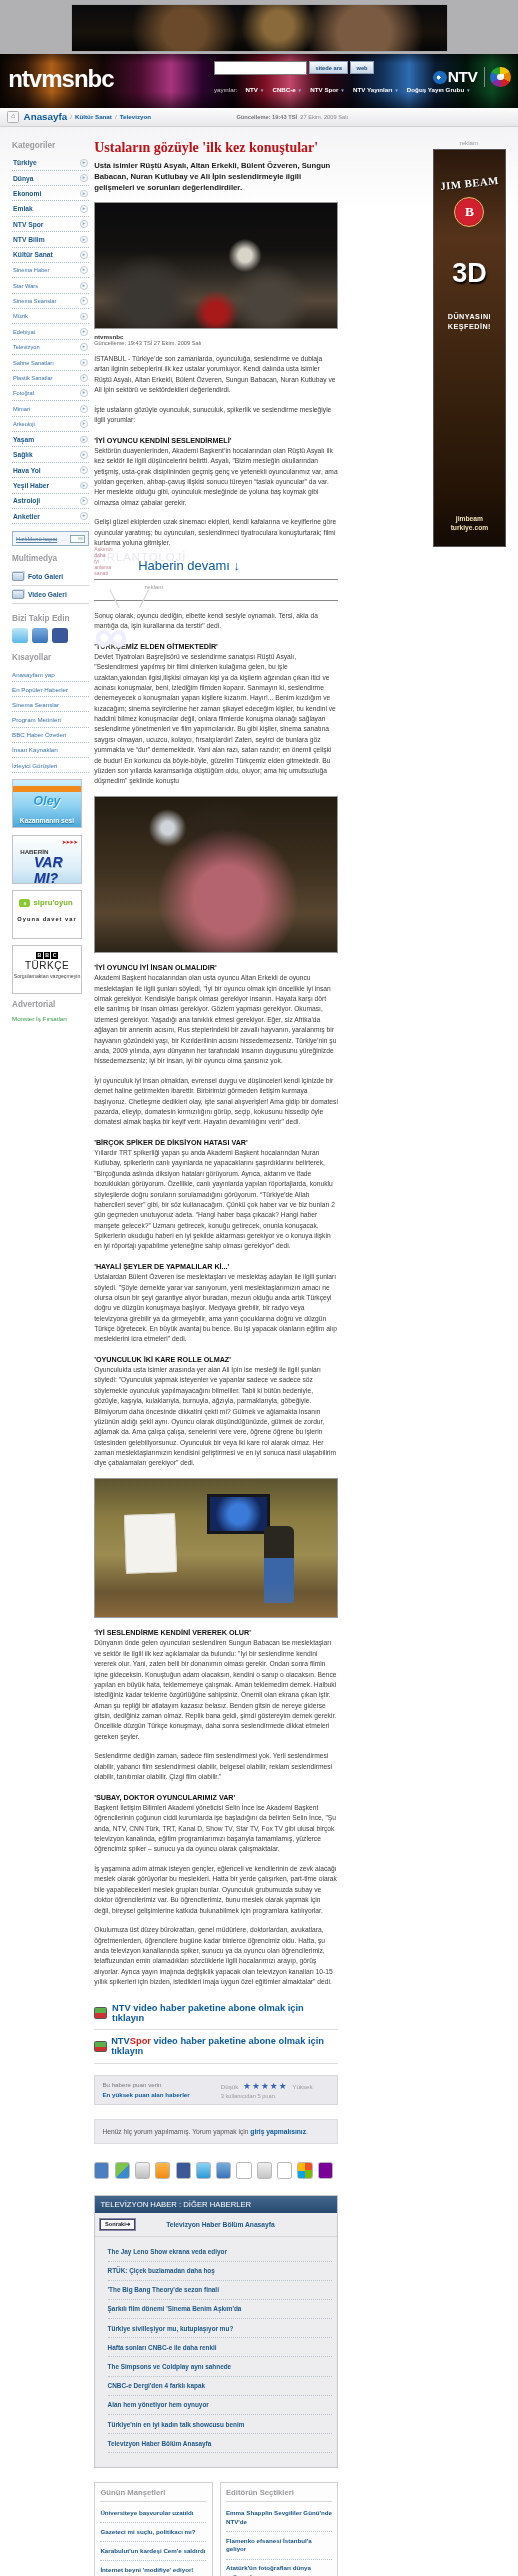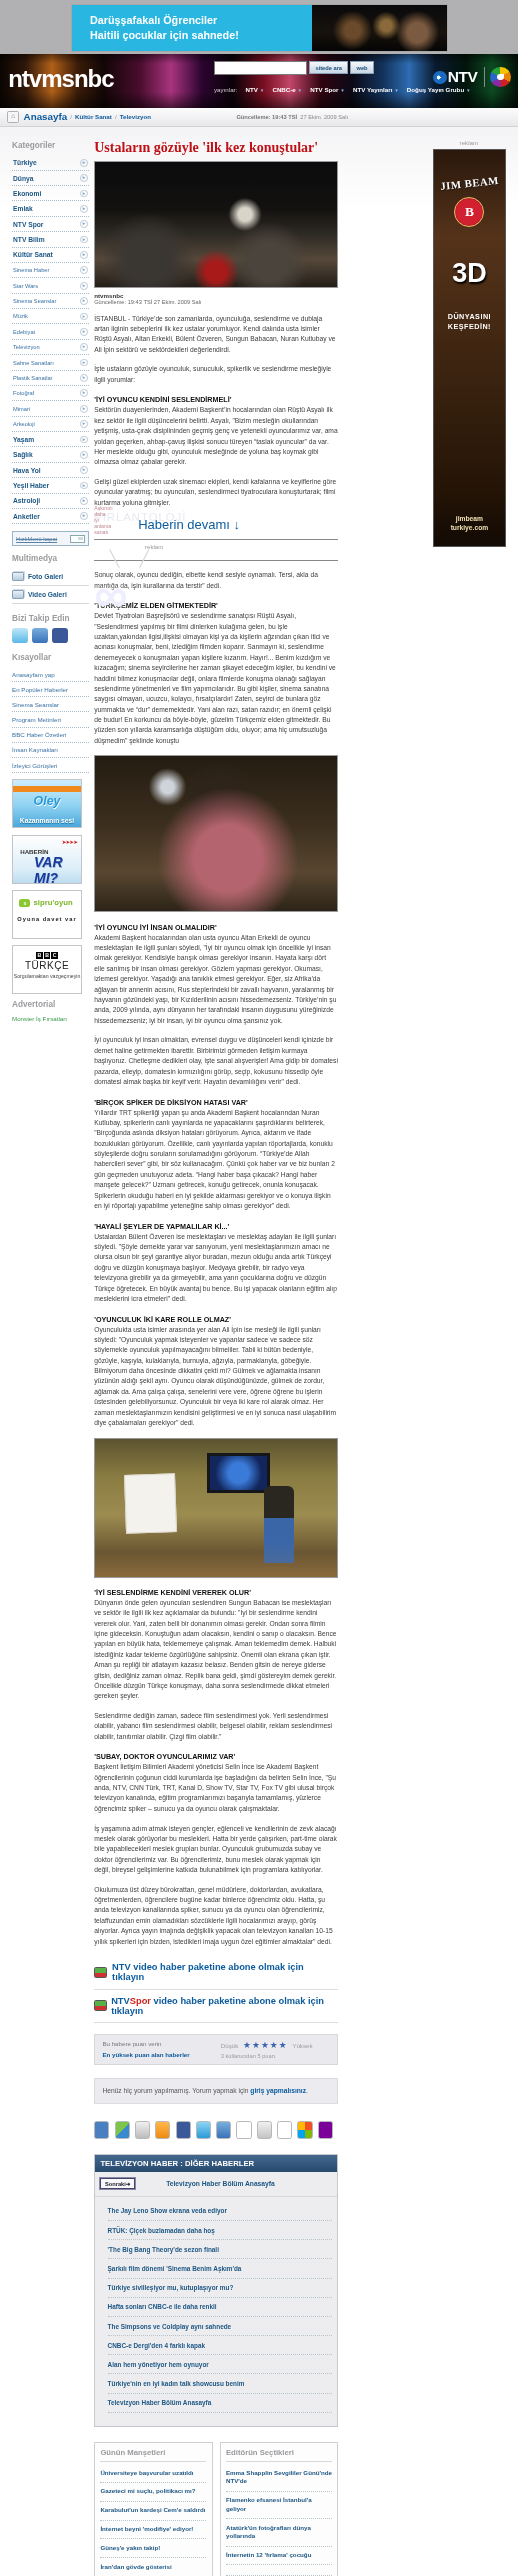--- a/index.html
+++ b/index.html
@@ -122,21 +122,21 @@
   .ratebox .l a{color:#0b5a9e;font-weight:bold;}
   .ratebox .r{margin-left:31px;color:#9a9aa0;}
   .stars{color:#3a62b0;font-size:8.8px;letter-spacing:1px;margin:0 3.1px;}
   .score{color:#9a9aa0;margin-top:2.1px;font-size:5.7px;}
   .commentbox{margin-top:13.4px;background:#ececf0;border:0.5px solid #dcdce0;padding:8.2px 7.2px;font-size:6.7px;color:#55555a;}
   .commentbox a{color:#0b5a9e;font-weight:bold;}
   .sharerow{display:flex;margin:17.5px 0 15.5px;}
   .share-icon{width:15.5px;height:15.5px;border-radius:2.6px;border:0.5px solid #b8b8bc;margin-right:5.2px;color:#fff;font-weight:bold;text-align:center;line-height:15px;font-size:6.7px;overflow:hidden;}
   
   .newsbox{border:0.5px solid #c8c8cc;background:#ededef;}
-  .newshead{background:linear-gradient(180deg,#44688e,#27496e);color:#fff;font-weight:bold;font-size:7.7px;padding:4.1px 5.2px;}
+  .newshead{background:linear-gradient(180deg,#44688e,#27496e);color:#fff;font-weight:normal;font-size:7.7px;padding:4.1px 5.2px;}
   .newsnav{display:flex;align-items:center;padding:6.2px 5.2px;border-bottom:0.5px solid #d8d8da;}
   .nextbtn{border:0.5px solid #446;outline:0.5px solid #88a;background:#f8f8fa;font-size:5.7px;font-weight:bold;color:#223;padding:1.5px 3.6px;}
   .sectionhome{margin-left:31px;color:#1c5684;font-weight:bold;font-size:6.7px;}
   .newslist{padding:5.2px 5.2px 13.4px 12.4px;}
   .newslist .nitem{padding:4.6px 0;border-bottom:0.5px dotted #b8c4cc;}
   .newslist a{color:#1c5684;font-weight:bold;font-size:6.4px;}
   
   .twocol{display:flex;margin:14.4px 0 0;}
   .colbox{width:115px;border:0.5px solid #d0d0d4;background:#fdfdfd;padding:0 5.2px 6.2px;}
   .colbox + .colbox{margin-left:7.2px;}
@@ -152,24 +152,20 @@
   .jb-3d{font-size:27px;font-weight:bold;margin-top:31px;text-shadow:1px 1.5px 2.1px #000;}
   .jb-l2{font-size:7.2px;font-weight:bold;margin-top:23px;line-height:1.4;letter-spacing:0.5px;}
   .jb-url{position:absolute;bottom:13.4px;left:0;right:0;font-size:6.7px;font-weight:bold;color:#f0e0b0;line-height:1.4;}
   .bold{font-weight:bold;}
 </style>
 </head>
 <body>
 
 <div class="topband">
   <a class="banner728">
-    <span class="banner-left">
-      <span>Darüşşafakalı Öğrenciler</span>
-      <span>Haitili çocuklar için sahnede!</span>
-    </span>
     <span class="banner-right"></span>
   </a>
 </div>
 
 <div class="masthead">
   <a class="logo-main">ntvmsnbc</a>
   <div class="search-wrap">
     <input class="search-input" value="" style="">
     <button class="search-btn">sitede ara</button>
     <button class="search-btn">web</button>
@@ -354,20 +350,21 @@
       <div class="l2">TÜRKÇE</div>
       <div class="l3">Sorgulamaktan vazgeçmeyin</div>
     </a>
 
     <div class="side-h">Advertorial</div>
     <a class="advert-link">Monster İş Fırsatları</a>
   </div>
 
   <div class="main">
     <h1 class="a-title">Ustaların gözüyle 'ilk kez konuştular'</h1>
+    <div class="a-summary">Usta isimler Rüştü Asyalı, Altan Erkekli, Bülent Özveren, Sungun Babacan, Nuran Kutlubay ve Ali İpin seslendirmeyle ilgili gelişmeleri ve sorunları değerlendirdiler.</div>
 
     <div id="article-body">
         <div class="aphoto photo-a"></div>
         <div class="a-meta"><b>ntvmsnbc</b><br><span>Güncelleme: 19:43 TSİ  27 Ekim. 2009 Salı</span></div>
         <p class="apara">İSTANBUL - Türkiye’de son zamanlarda, oyunculuğa, seslendirme ve dublaja artan ilginin sebeplerini ilk kez ustalar yorumluyor. Kendi dalında usta isimler Rüştü Asyalı, Altan Erkekli, Bülent Özveren, Sungun Babacan, Nuran Kutlubay ve Ali İpin sektörü ve sektördekileri değerlendirdi.</p>
         <p class="apara">İşte ustaların gözüyle oyunculuk, sunuculuk, spikerlik ve seslendirme mesleğiyle ilgili yorumlar:</p>
         <h3 class="ahead">'İYİ OYUNCU KENDİNİ SESLENDİRMELİ'</h3>
         <p class="apara">Sektörün duayenlerinden, Akademi Başkent’in hocalarından olan Rüştü Asyalı ilk kez sektör ile ilgili düşüncelerini belirtti. Asyalı, "Bizim mesleğin okullarından yetişmiş, usta-çırak disiplininden geçmiş genç ve yetenekli oyuncularımız var, ama yoldan geçerken, ahbap-çavuş ilişkisi sonucu türeyen “taslak oyuncular” da var. Her meslekte olduğu gibi, oyunculuk mesleğinde de yoluna baş koymak gibi olmazsa olmaz çabalar gerekir.</p>
         <p class="apara">Gelişi güzel ekiplerden uzak sinemacı ekipleri, kendi kafalarına ve keyiflerine göre oyuncular yaratmış; bu oyuncuları, seslendirmeci tiyatroculara konuşturtarak; filmi kurtarma yoluna gitmişler.</p>
         <a class="more-link">Haberin devamı ↓</a>

